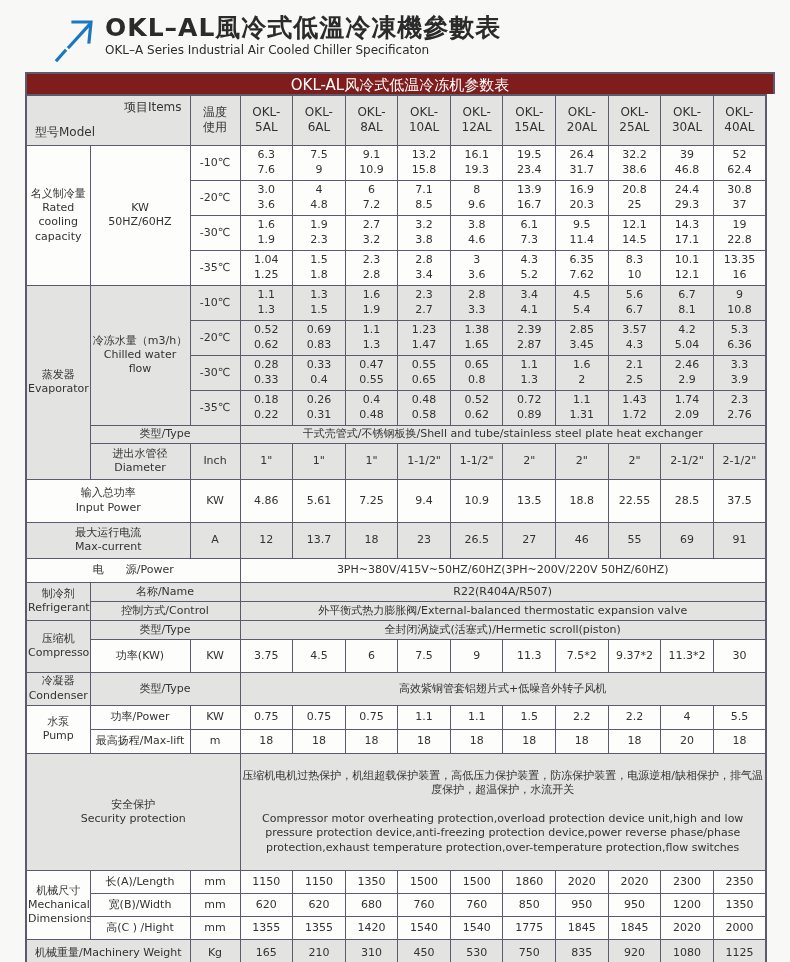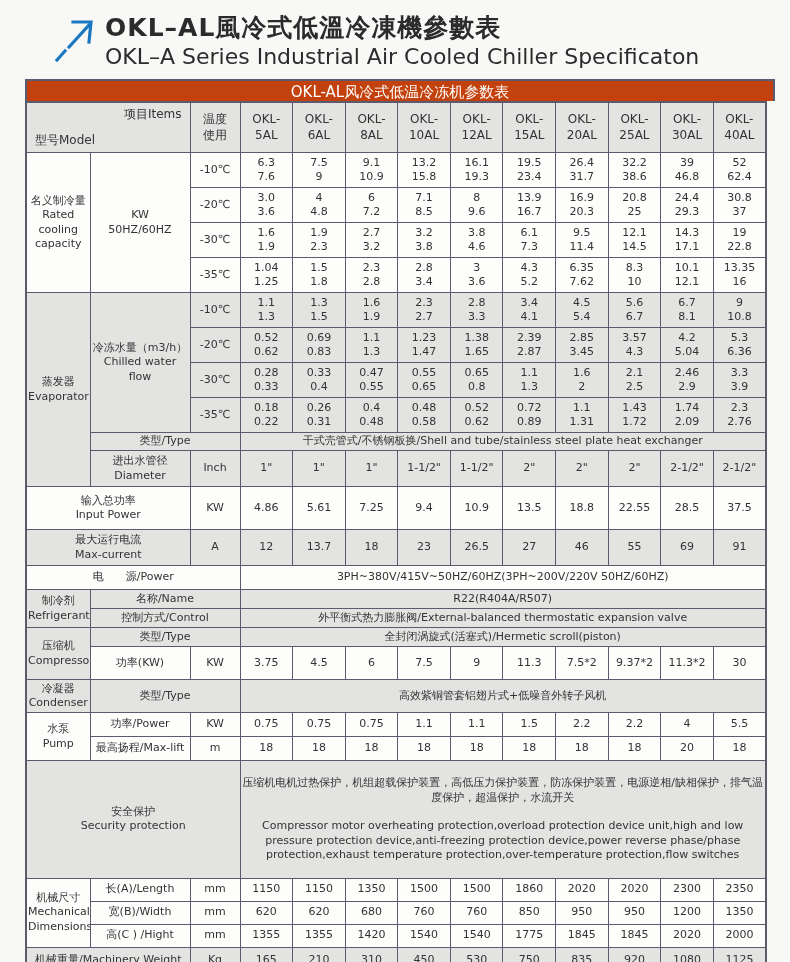--- a/index.html
+++ b/index.html
@@ -3,24 +3,24 @@
 <meta charset="utf-8">
 <style>
   html,body{margin:0;padding:0;background:#f8f8f6;font-family:"DejaVu Sans","Liberation Sans",sans-serif;color:#333;}
   .page{width:790px;height:962px;box-sizing:border-box;padding:8px 15px 0 25px;background:#f8f8f6;overflow:hidden;}
 
   
   .tophdr{display:flex;align-items:flex-start;padding:6px 0 8px 28px;}
   .logo{width:44px;height:50px;margin-right:8px;flex:0 0 auto;}
   .titles{display:flex;flex-direction:column;}
   .title-zh{font-size:25px;font-weight:bold;color:#2b2b2b;letter-spacing:1px;line-height:1.15;}
-  .title-en{font-size:22px;color:#2b2b2b;line-height:1.3;}
+  .title-en{font-size:12px;color:#2b2b2b;line-height:1.3;}
 
   
-  .banner{background:#c2410c;color:#fff;text-align:center;font-size:15px;line-height:22px;height:22px;
+  .banner{background:#7f1d1d;color:#fff;text-align:center;font-size:15px;line-height:22px;height:22px;
           border:2px solid #5b5a6e;border-bottom:none;box-sizing:border-box;font-weight:500;}
 
   
   table.spec{border-collapse:collapse;table-layout:fixed;width:740px;background:#fdfdfc;}
   table.spec td,table.spec th{border:1px solid #5b5a6e;text-align:center;vertical-align:middle;
         font-size:11px;line-height:1.3;padding:1px 1px;white-space:pre-line;font-weight:normal;overflow:hidden;}
   table.spec{border:2px solid #5b5a6e;}
   tr.gray td,tr.gray th{background:#e3e3e2;}
   tr.white td{background:#fdfdfc;}
   tr.hdr th{height:36px;font-size:12px;}

